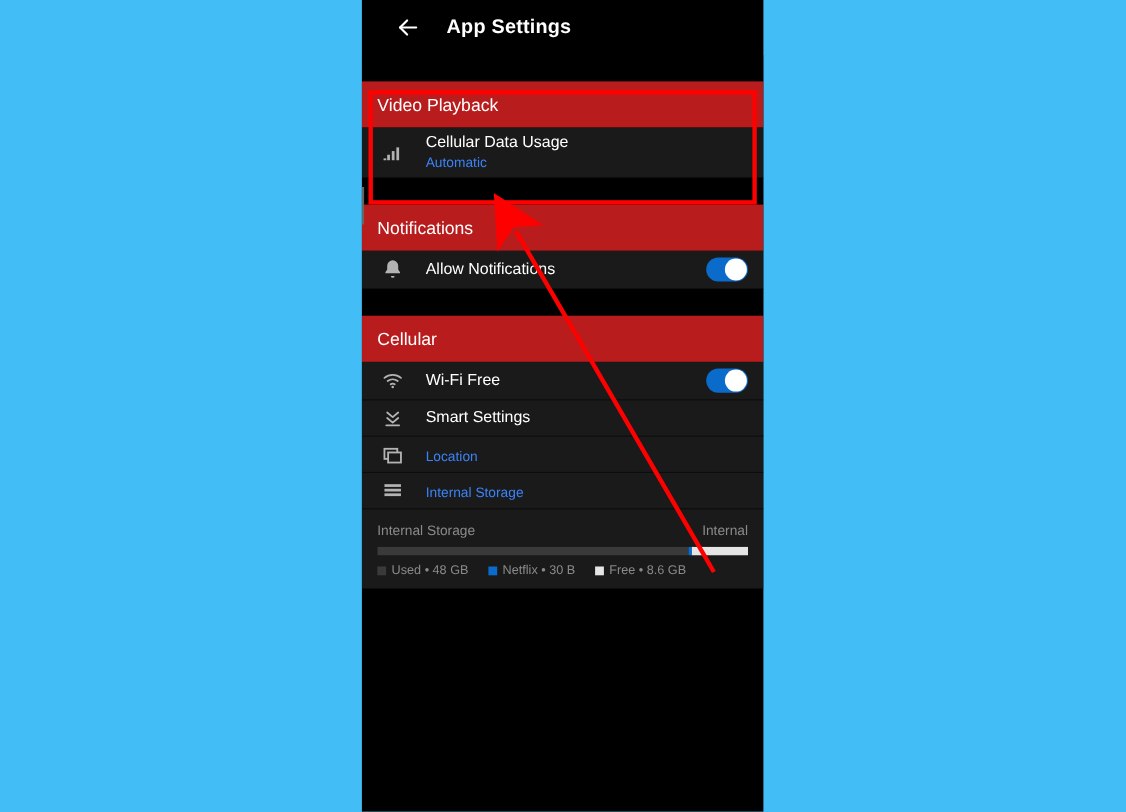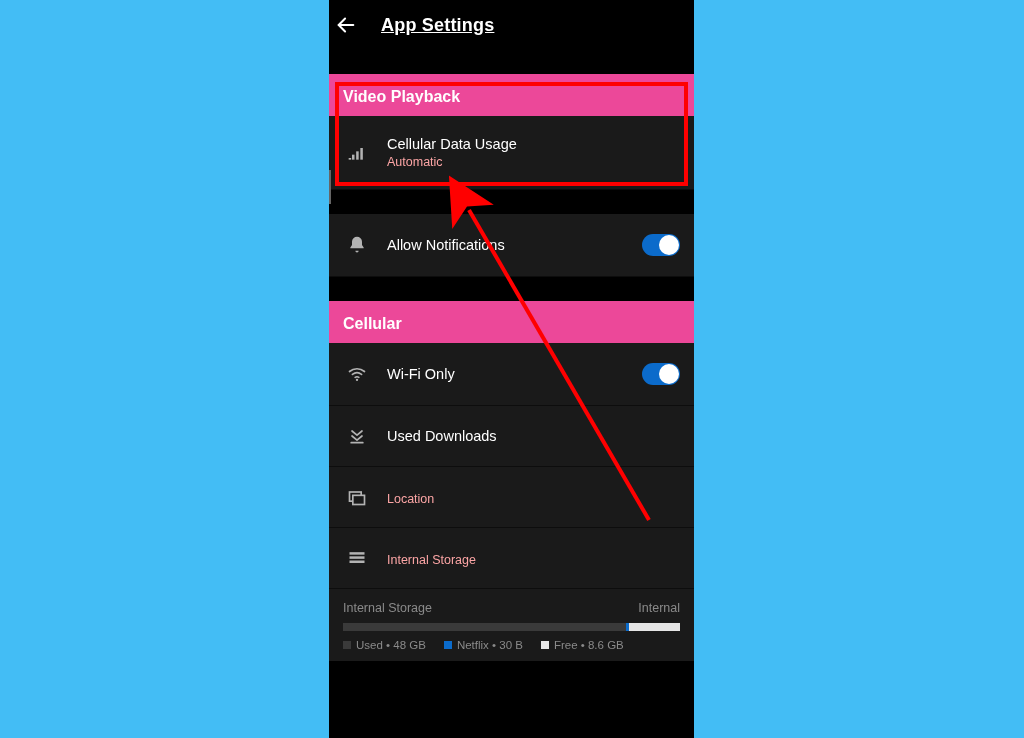--- a/index.html
+++ b/index.html
@@ -18,46 +18,44 @@
     top: 0;
     width: 365px;
     height: 738px;
     background: #000;
     color: #fff;
     overflow: hidden;
   }
   
   .header {
     display: flex;
-    align-items: center;
-    padding: 14px 14px 14px 6px;
-    text-decoration: underline;
+    padding: 14px 14px 14px 31px;
   }
   .back-arrow svg { display:block; }
   .header-title {
     font-size: 18px;
     font-weight: 700;
     margin-left: 24px;
     letter-spacing: 0.2px;
   }
 
   
   .section-title {
     font-size: 16px;
-    font-weight: 700;
+    font-weight: 400;
     padding: 14px 14px 10px 14px;
-    background: #ec4899;
+    background: #b91c1c;
   }
 
   
   .row {
     display: flex;
     align-items: center;
     background: #1a1a1a;
-    padding: 20px 14px;
+    padding: 6px 14px;
     border-bottom: 1px solid #0d0d0d;
   }
   .row:last-child { border-bottom: none; }
   .row .icon {
     width: 28px;
     display: flex;
     justify-content: center;
     align-items: center;
     color: #b3b3b3;
   }
@@ -66,21 +64,21 @@
     margin-left: 16px;
     display: flex;
     flex-direction: column;
   }
   .row .primary {
     font-size: 14.5px;
     color: #fff;
   }
   .row .secondary {
     font-size: 12.5px;
-    color: #fca5a5;
+    color: #3b82f6;
     margin-top: 3px;
   }
   .row .right {
     display: flex;
     align-items: center;
   }
 
   
   .toggle {
     width: 38px;
@@ -190,20 +188,21 @@
         </svg>
     </span>
     <span class="labels">
       <span class="primary">Cellular Data Usage</span>
       <span class="secondary">Automatic</span>
     </span>
   </div>
 
   <div class="gap"></div>
 
+  <div class="section-title">Notifications</div>
   <div class="row">
     <span class="icon">
       <svg width="20" height="20" viewBox="0 0 24 24" fill="#b3b3b3">
           <path d="M12 2a6 6 0 0 0-6 6v4l-2 3v1h16v-1l-2-3V8a6 6 0 0 0-6-6z"></path>
           <path d="M10 19a2 2 0 0 0 4 0z"></path>
         </svg>
     </span>
     <span class="labels">
       <span class="primary">Allow Notifications</span>
     </span>
@@ -221,39 +220,39 @@
   <div class="row">
     <span class="icon">
       <svg width="20" height="20" viewBox="0 0 24 24" fill="none" stroke="#b3b3b3" stroke-width="2" stroke-linecap="round">
           <path d="M3 9a14 14 0 0 1 18 0"></path>
           <path d="M6.5 12.5a9 9 0 0 1 11 0"></path>
           <path d="M9.8 16a4 4 0 0 1 4.4 0"></path>
           <circle cx="12" cy="19" r="1.4" fill="#b3b3b3" stroke="none"></circle>
         </svg>
     </span>
     <span class="labels">
-      <span class="primary">Wi-Fi Only</span>
+      <span class="primary">Wi-Fi Free</span>
     </span>
     <span class="right">
       <span class="toggle">
           <span class="knob"></span>
         </span>
     </span>
   </div>
 
   <div class="row">
     <span class="icon">
       <svg width="20" height="20" viewBox="0 0 24 24" fill="none" stroke="#b3b3b3" stroke-width="2" stroke-linecap="round" stroke-linejoin="round">
           <polyline points="6 6 12 11 18 6"></polyline>
           <polyline points="6 12 12 17 18 12"></polyline>
           <line x1="5" y1="20" x2="19" y2="20"></line>
         </svg>
     </span>
     <span class="labels">
-      <span class="primary">Used Downloads</span>
+      <span class="primary">Smart Settings</span>
     </span>
   </div>
 
   <div class="row">
     <span class="icon">
       <svg width="20" height="20" viewBox="0 0 24 24" fill="none" stroke="#b3b3b3" stroke-width="2">
           <rect x="3" y="6" width="14" height="11"></rect>
           <rect x="7" y="10" width="14" height="11" fill="#1a1a1a"></rect>
         </svg>
     </span>

